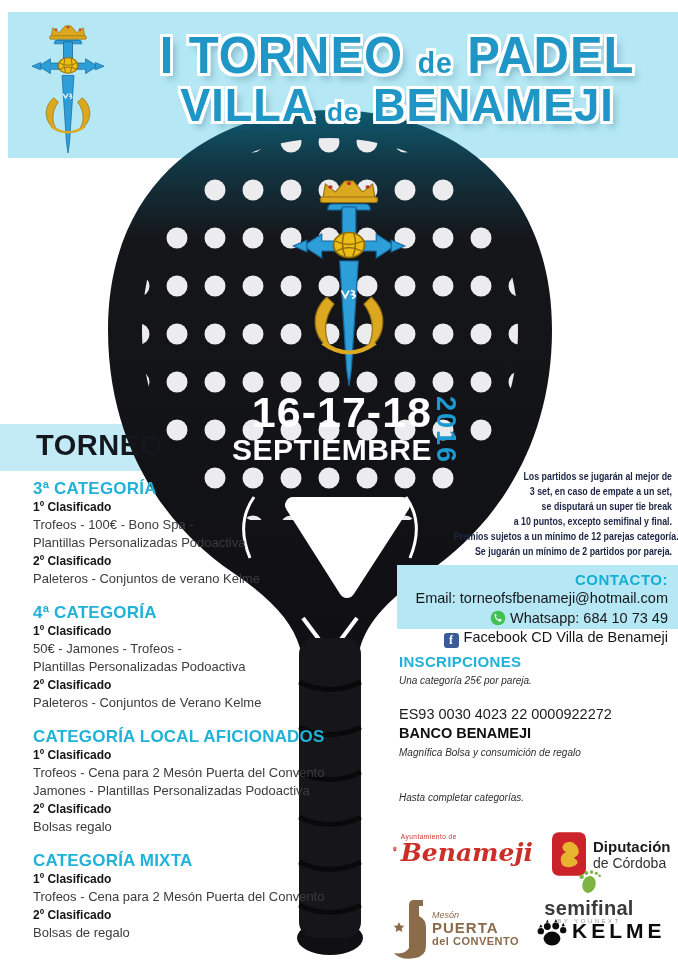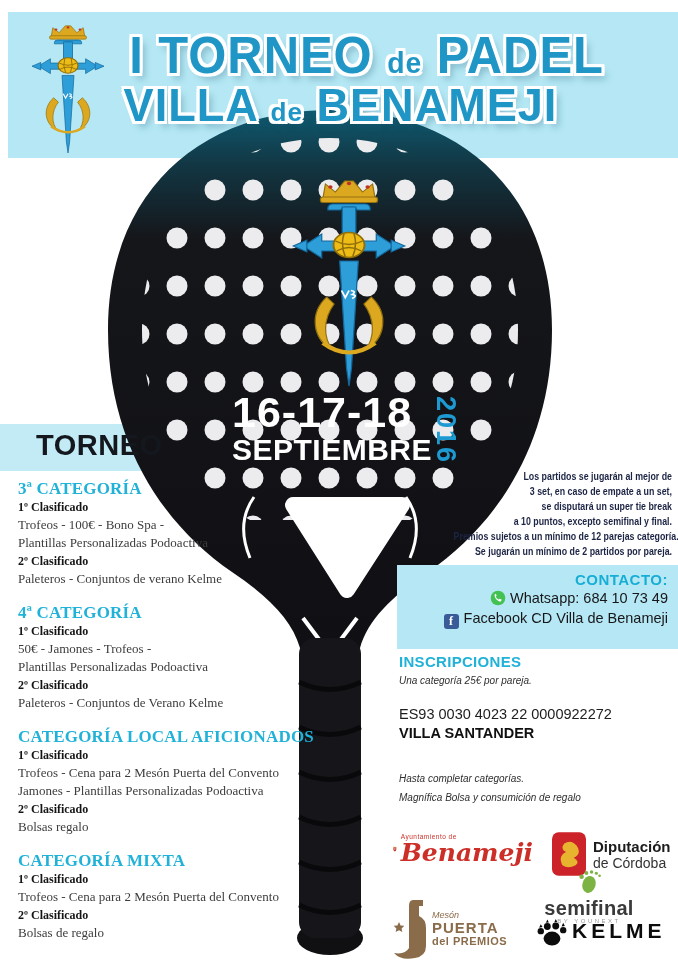--- a/index.html
+++ b/index.html
@@ -18,43 +18,43 @@
     background:#fff;overflow:hidden;
     font-family:"Liberation Sans",sans-serif;
   }
   
   .band-header{position:absolute;left:8px;right:0;top:12px;height:146px;background:var(--band_blue);z-index:1;}
   .band-premios{position:absolute;left:0;width:365px;top:424px;height:47px;background:#c2ebf6;z-index:1;}
   .premios-title{position:absolute;left:36px;top:429px;z-index:3;font-size:29px;font-weight:800;color:#14171d;letter-spacing:.5px;}
   
   .artwork{position:absolute;left:0;top:0;z-index:2;pointer-events:none;}
   
-  .title{position:absolute;left:118px;right:2px;top:30px;z-index:3;color:var(--title_blue);font-weight:800;line-height:1.02;
+  .title{position:absolute;left:118px;right:2px;top:30px;z-index:3;text-align:center;color:var(--title_blue);font-weight:800;line-height:1.02;
     text-shadow:-3px -3px 0 #fff,3px -3px 0 #fff,-3px 3px 0 #fff,3px 3px 0 #fff,0 -3px 0 #fff,0 3px 0 #fff,-3px 0 0 #fff,3px 0 0 #fff,5px 6px 8px rgba(30,90,120,.35);}
   .title .l1{font-size:51px;letter-spacing:1px;transform:scaleX(.96);}
   .title .l2{font-size:46px;letter-spacing:1px;transform:scaleX(.98);}
   .title .de{font-size:.58em;font-weight:800;}
   
-  .dates{position:absolute;left:232px;top:391px;width:200px;z-index:3;text-align:left;color:#fff;font-weight:800;}
+  .dates{position:absolute;left:232px;top:391px;width:200px;z-index:3;text-align:right;color:#fff;font-weight:800;}
   .dates .days{font-size:43px;line-height:1.0;letter-spacing:1px;}
   .dates .month{font-size:30px;line-height:1.06;letter-spacing:.5px;}
   .dates .year{position:absolute;left:200px;top:5px;writing-mode:vertical-rl;color:var(--date_year_blue);font-size:27px;letter-spacing:2px;line-height:1;}
   
-  .left-col{position:absolute;left:18px;top:480px;width:352px;z-index:3;font-family:Liberation Serif, serif;}
+  .left-col{position:absolute;left:33px;top:480px;width:352px;z-index:3;}
   .sec{margin-top:16px;}
   .sec:first-child{margin-top:0;}
   .sec-title{color:var(--accent_cyan);font-weight:800;font-size:17px;line-height:18px;letter-spacing:.2px;white-space:nowrap;}
   .clasif{color:#151515;font-weight:800;font-size:12px;line-height:18px;}
   .pline{color:#3c3c3c;font-size:13px;line-height:18px;white-space:nowrap;}
   
   .rules{position:absolute;right:6px;top:469px;width:260px;z-index:3;text-align:right;color:var(--navy_text);
     font-size:10.5px;font-weight:700;line-height:15px;transform:scaleX(.84);transform-origin:100% 0;}
   .rules div{white-space:nowrap;}
   
-  .contact{position:absolute;left:397px;right:0;top:565px;height:84px;background:var(--band_blue);z-index:3;
+  .contact{position:absolute;left:397px;right:0;top:565px;height:64px;background:var(--band_blue);z-index:3;
     text-align:right;padding:5px 10px 0 0;box-sizing:border-box;}
   .contact .heading{color:#17aed6;font-weight:800;font-size:15px;letter-spacing:.5px;line-height:19px;}
   .contact .cline{color:#17171a;font-size:14.5px;line-height:19.5px;white-space:nowrap;}
   .cicon{display:inline-block;vertical-align:-3px;margin-right:4px;}
   .fb-badge{display:inline-block;vertical-align:-2px;margin-right:5px;width:15px;height:15px;background:#3a5a98;color:#fff;
     border-radius:3px;font-weight:800;font-size:12px;line-height:15px;text-align:center;font-family:"Liberation Serif",serif;}
   
   .inscr{position:absolute;left:399px;top:652px;width:275px;z-index:3;}
   .inscr .heading{color:var(--accent_cyan);font-weight:800;font-size:15px;line-height:19px;letter-spacing:.3px;}
   .inscr .iline{color:#2e2e2e;font-size:10px;line-height:19px;white-space:nowrap;font-style:italic;}
@@ -199,38 +199,39 @@
     <div>Los partidos se jugarán al mejor de</div>
     <div>3 set, en caso de empate a un set,</div>
     <div>se disputará un super tie break</div>
     <div>a 10 puntos, excepto semifinal y final.</div>
     <div>Premios sujetos a un mínimo de 12 parejas categoría.</div>
     <div>Se jugarán un mínimo de 2 partidos por pareja.</div>
   </div>
 
   <div class="contact">
     <div class="heading">CONTACTO:</div>
+    <div class="cline">Email: torneofsfbenameji@hotmail.com</div>
     <div class="cline">
       <svg class="cicon" width="16" height="16" viewBox="0 0 24 24">
         <circle cx="12" cy="12" r="11" fill="#43c253"></circle>
         <path d="M7.2 6.2 C5.8 10 10 16.2 15.6 17.6 L17.8 14.8 L14.6 13.2 L13.1 14.4 C11 13.4 9.4 11.8 8.7 9.9 L10 8.6 L8.7 5.6 Z" fill="#fff"></path>
       </svg><span>Whatsapp: 684 10 73 49</span>
     </div>
     <div class="cline">
       <span class="fb-badge">f</span><span>Facebook CD Villa de Benameji</span>
     </div>
   </div>
 
   <div class="inscr">
     <div class="heading">INSCRIPCIONES</div>
     <div class="iline">Una categoría 25€ por pareja.</div>
     <div class="iban">ES93 0030 4023 22 0000922272</div>
-    <div class="bank">VILLA SANTANDER</div>
+    <div class="bank">BANCO BENAMEJI</div>
+    <div class="iline">Magnífica Bolsa y consumición de regalo</div>
     <div class="iline closing">Hasta completar categorías.</div>
-    <div class="iline">Magnífica Bolsa y consumición de regalo</div>
   </div>
 
   <div class="sponsor benameji">
     <svg width="28" height="46" viewBox="0 0 30 46">
       <path d="M3 8 h24 v20 q0 12 -12 16 q-12 -4 -12 -16 Z" fill="#c8372d"></path>
       <path d="M3 8 l4 -6 4 6 4 -6 4 6 4 -6 4 6 Z" fill="#e0a92c"></path>
       <circle cx="15" cy="22" r="6" fill="#efe7d4"></circle>
     </svg>
     <div class="txt">
       <div class="small">Ayuntamiento de</div>
@@ -250,21 +251,21 @@
   </div>
 
   <div class="sponsor meson">
     <svg width="34" height="62" viewBox="0 0 34 62">
       <path d="M20 2 h10 v6 h-4 v10 q7 3 7 12 v18 q0 10 -11 12 q-14 3 -21 -5 q11 2 15 -5 v-42 q0 -6 4 -6 Z" fill="#8a6b4a"></path>
       <path d="M6 24 l1.6 3.4 3.7 .4 -2.7 2.6 .7 3.7 -3.3 -1.8 -3.3 1.8 .7 -3.7 -2.7 -2.6 3.7 -.4 Z" fill="#8a6b4a"></path>
     </svg>
     <div class="txt">
       <div class="t1">Mesón</div>
       <div class="t2">PUERTA</div>
-      <div class="t3">del PREMIOS</div>
+      <div class="t3">del CONVENTO</div>
     </div>
   </div>
 
   <div class="sponsor podoactiva">
     <svg width="28" height="26" viewBox="0 0 30 30">
       <ellipse cx="15" cy="19" rx="7.5" ry="10" fill="#7cb342" transform="rotate(16 15 19)"></ellipse>
       <circle cx="6.5" cy="10" r="2.6" fill="#7cb342"></circle>
       <circle cx="12" cy="5.8" r="2.2" fill="#7cb342"></circle>
       <circle cx="18" cy="4.6" r="2" fill="#7cb342"></circle>
       <circle cx="23.5" cy="6" r="1.8" fill="#7cb342"></circle>

